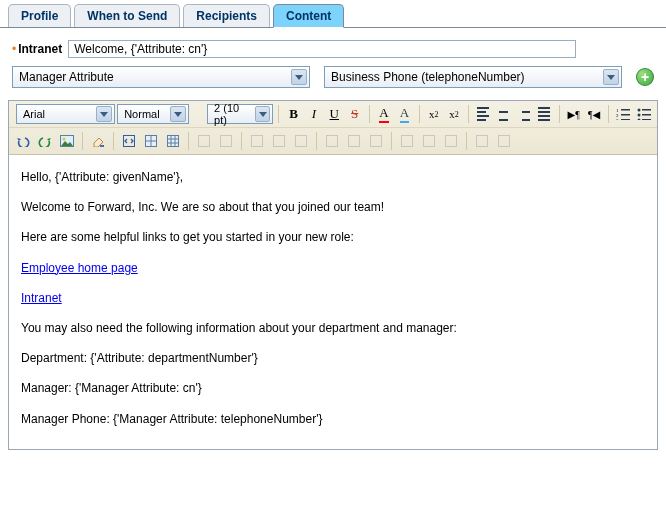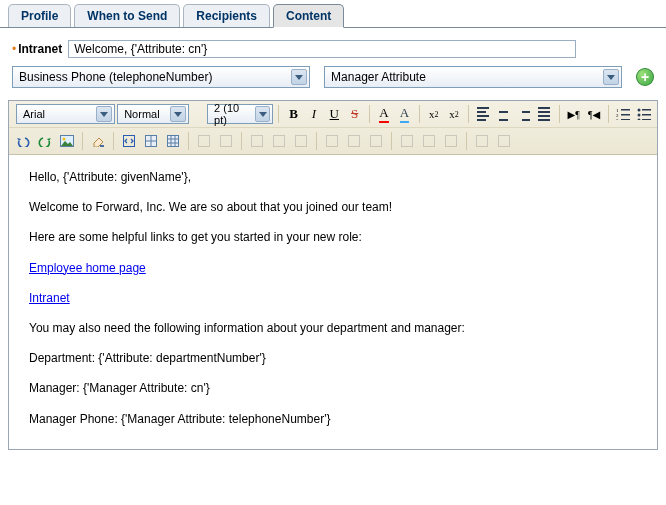--- a/index.html
+++ b/index.html
@@ -1,40 +1,40 @@
 <!DOCTYPE html>
 <html><head>
 <meta charset="utf-8">
 <style>
 *{box-sizing:border-box;margin:0;padding:0}
 body{font-family:Arial,Helvetica,sans-serif;font-size:11px;color:#000;background:#fff;width:666px}
 .tabs{display:flex;align-items:flex-start;border-bottom:1px solid #7a8a99;padding-top:3px;padding-left:8px;gap:3px}
 .tab{border:1px solid #aab5c0;border-bottom:none;border-radius:5px 5px 0 0;padding:4px 12px;background:#ecf0f4;color:#003366;font-weight:bold;font-size:12px;cursor:pointer;position:relative;top:1px}
-.tab.active{background:#e5e5e5;border-color:#7a8a99;border-bottom:1px solid #fff}
+.tab.active{background:#7dd3fc;border-color:#7a8a99;border-bottom:1px solid #fff}
 .formrow{display:flex;align-items:center;margin:12px 12px 8px 12px}
 .req{color:#e67e22;font-size:12px;margin-right:2px}
 .lbl{font-weight:bold;font-size:12px;margin-right:6px}
 .txt{border:1px solid #9baec1;padding:8px 5px;font-size:12px;height:16px}
 .row2{display:flex;align-items:center;margin:0 12px;gap:14px}
 .sel{border:1px solid #7e9db9;background:linear-gradient(#fff,#e8eef5);height:22px;display:flex;align-items:center;justify-content:space-between;padding:0 2px 0 6px;font-size:12px;cursor:pointer}
 .sel .arrow{width:16px;height:16px;background:linear-gradient(#dce6f1,#c1d3e6);border:1px solid #9ab0c8;border-radius:2px;display:flex;align-items:center;justify-content:center}
 .sel .arrow::after{content:"";border-left:4px solid transparent;border-right:4px solid transparent;border-top:5px solid #3b5c7f}
 .addbtn{width:18px;height:18px;border-radius:50%;background:radial-gradient(circle at 30% 30%,#9be07a,#3aa744);border:1px solid #2f8a35;color:#fff;font-weight:bold;display:flex;align-items:center;justify-content:center;cursor:pointer;font-size:14px;line-height:1}
 .editor-wrap{margin:12px 8px 0 8px;border:1px solid #9aa6b3}
 .toolbar{background:linear-gradient(#f4f1e4,#ece7d4);border-bottom:1px solid #c7c2a9}
 .tbrow{display:flex;align-items:center;padding:3px 4px;gap:2px;flex-wrap:nowrap}
 .tbrow+.tbrow{border-top:1px solid #ddd7bf}
 .sel.sm{height:20px;font-size:11px}
 .tbtn{width:20px;height:20px;display:flex;align-items:center;justify-content:center;border:1px solid transparent;border-radius:2px;cursor:pointer;font-family:"Times New Roman",serif;font-size:13px}
 .tbtn.disabled{opacity:.35;cursor:default}
 .sep{width:1px;height:18px;background:#cfc8ab;margin:0 3px}
 .align-ic{display:flex;flex-direction:column;gap:2px;width:12px}
 .align-ic span{height:2px;background:#2b3b52}
 .editor-body{padding:14px 12px 8px 12px;font-size:12px;line-height:1.35}
-.editor-body p{margin:0 0 14px 8px}
+.editor-body p{margin:0 0 14px 0}
 .editor-body a{color:#0000ee;text-decoration:underline}
 svg{display:block}
 </style>
 </head>
 <body>
 
 <div class="tabs">
   <div class="tab">Profile</div>
   <div class="tab">When to Send</div>
   <div class="tab">Recipients</div>
@@ -42,25 +42,25 @@
 </div>
 
 <div class="formrow">
   <span class="req">•</span>
   <span class="lbl">Intranet</span>
   <input class="txt" style="width: 508px;" value="Welcome, {'Attribute: cn'}">
 </div>
 
 <div class="row2">
   <div class="sel" style="width:302px">
+    <span>Manager Attribute</span>
+    <span class="arrow"></span>
+  </div>
+  <div class="sel" style="width:302px">
     <span>Business Phone (telephoneNumber)</span>
-    <span class="arrow"></span>
-  </div>
-  <div class="sel" style="width:302px">
-    <span>Manager Attribute</span>
     <span class="arrow"></span>
   </div>
   <div class="addbtn">+</div>
 </div>
 
 <div class="editor-wrap">
   <div class="toolbar">
     <div class="tbrow">
       <div class="sel sm" style="width:108px;margin-left:3px">
           <span>Arial</span>

